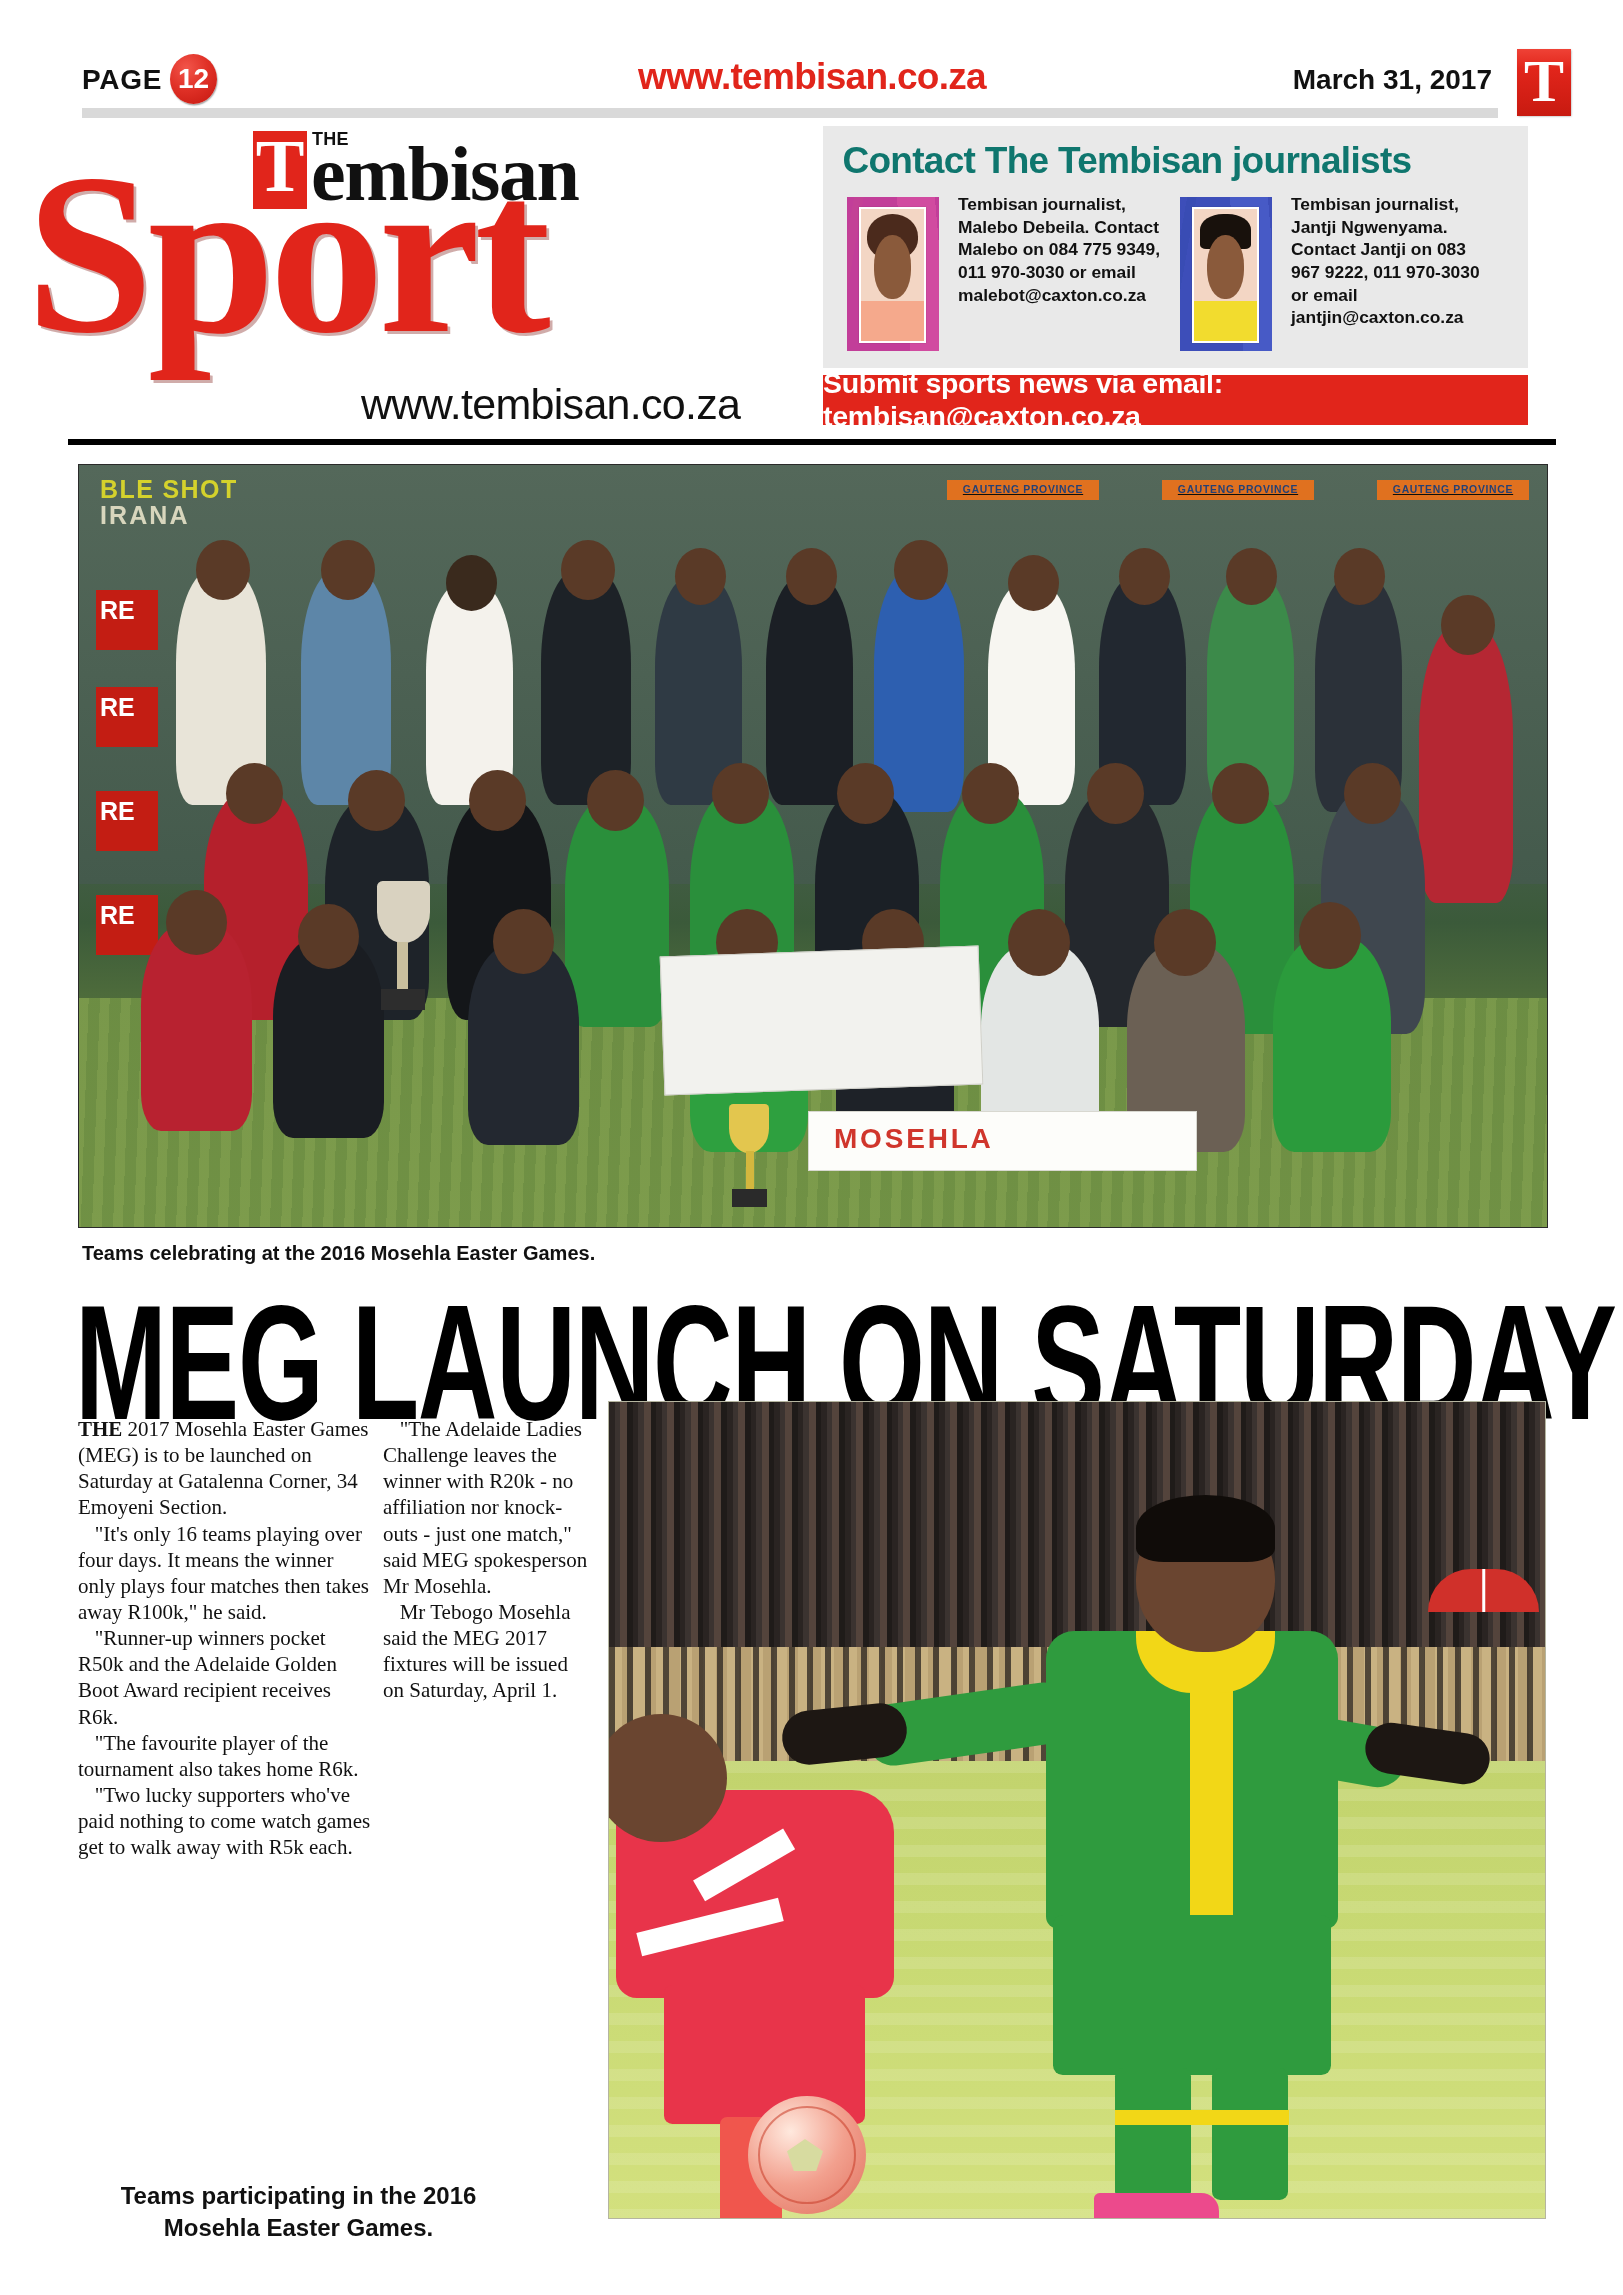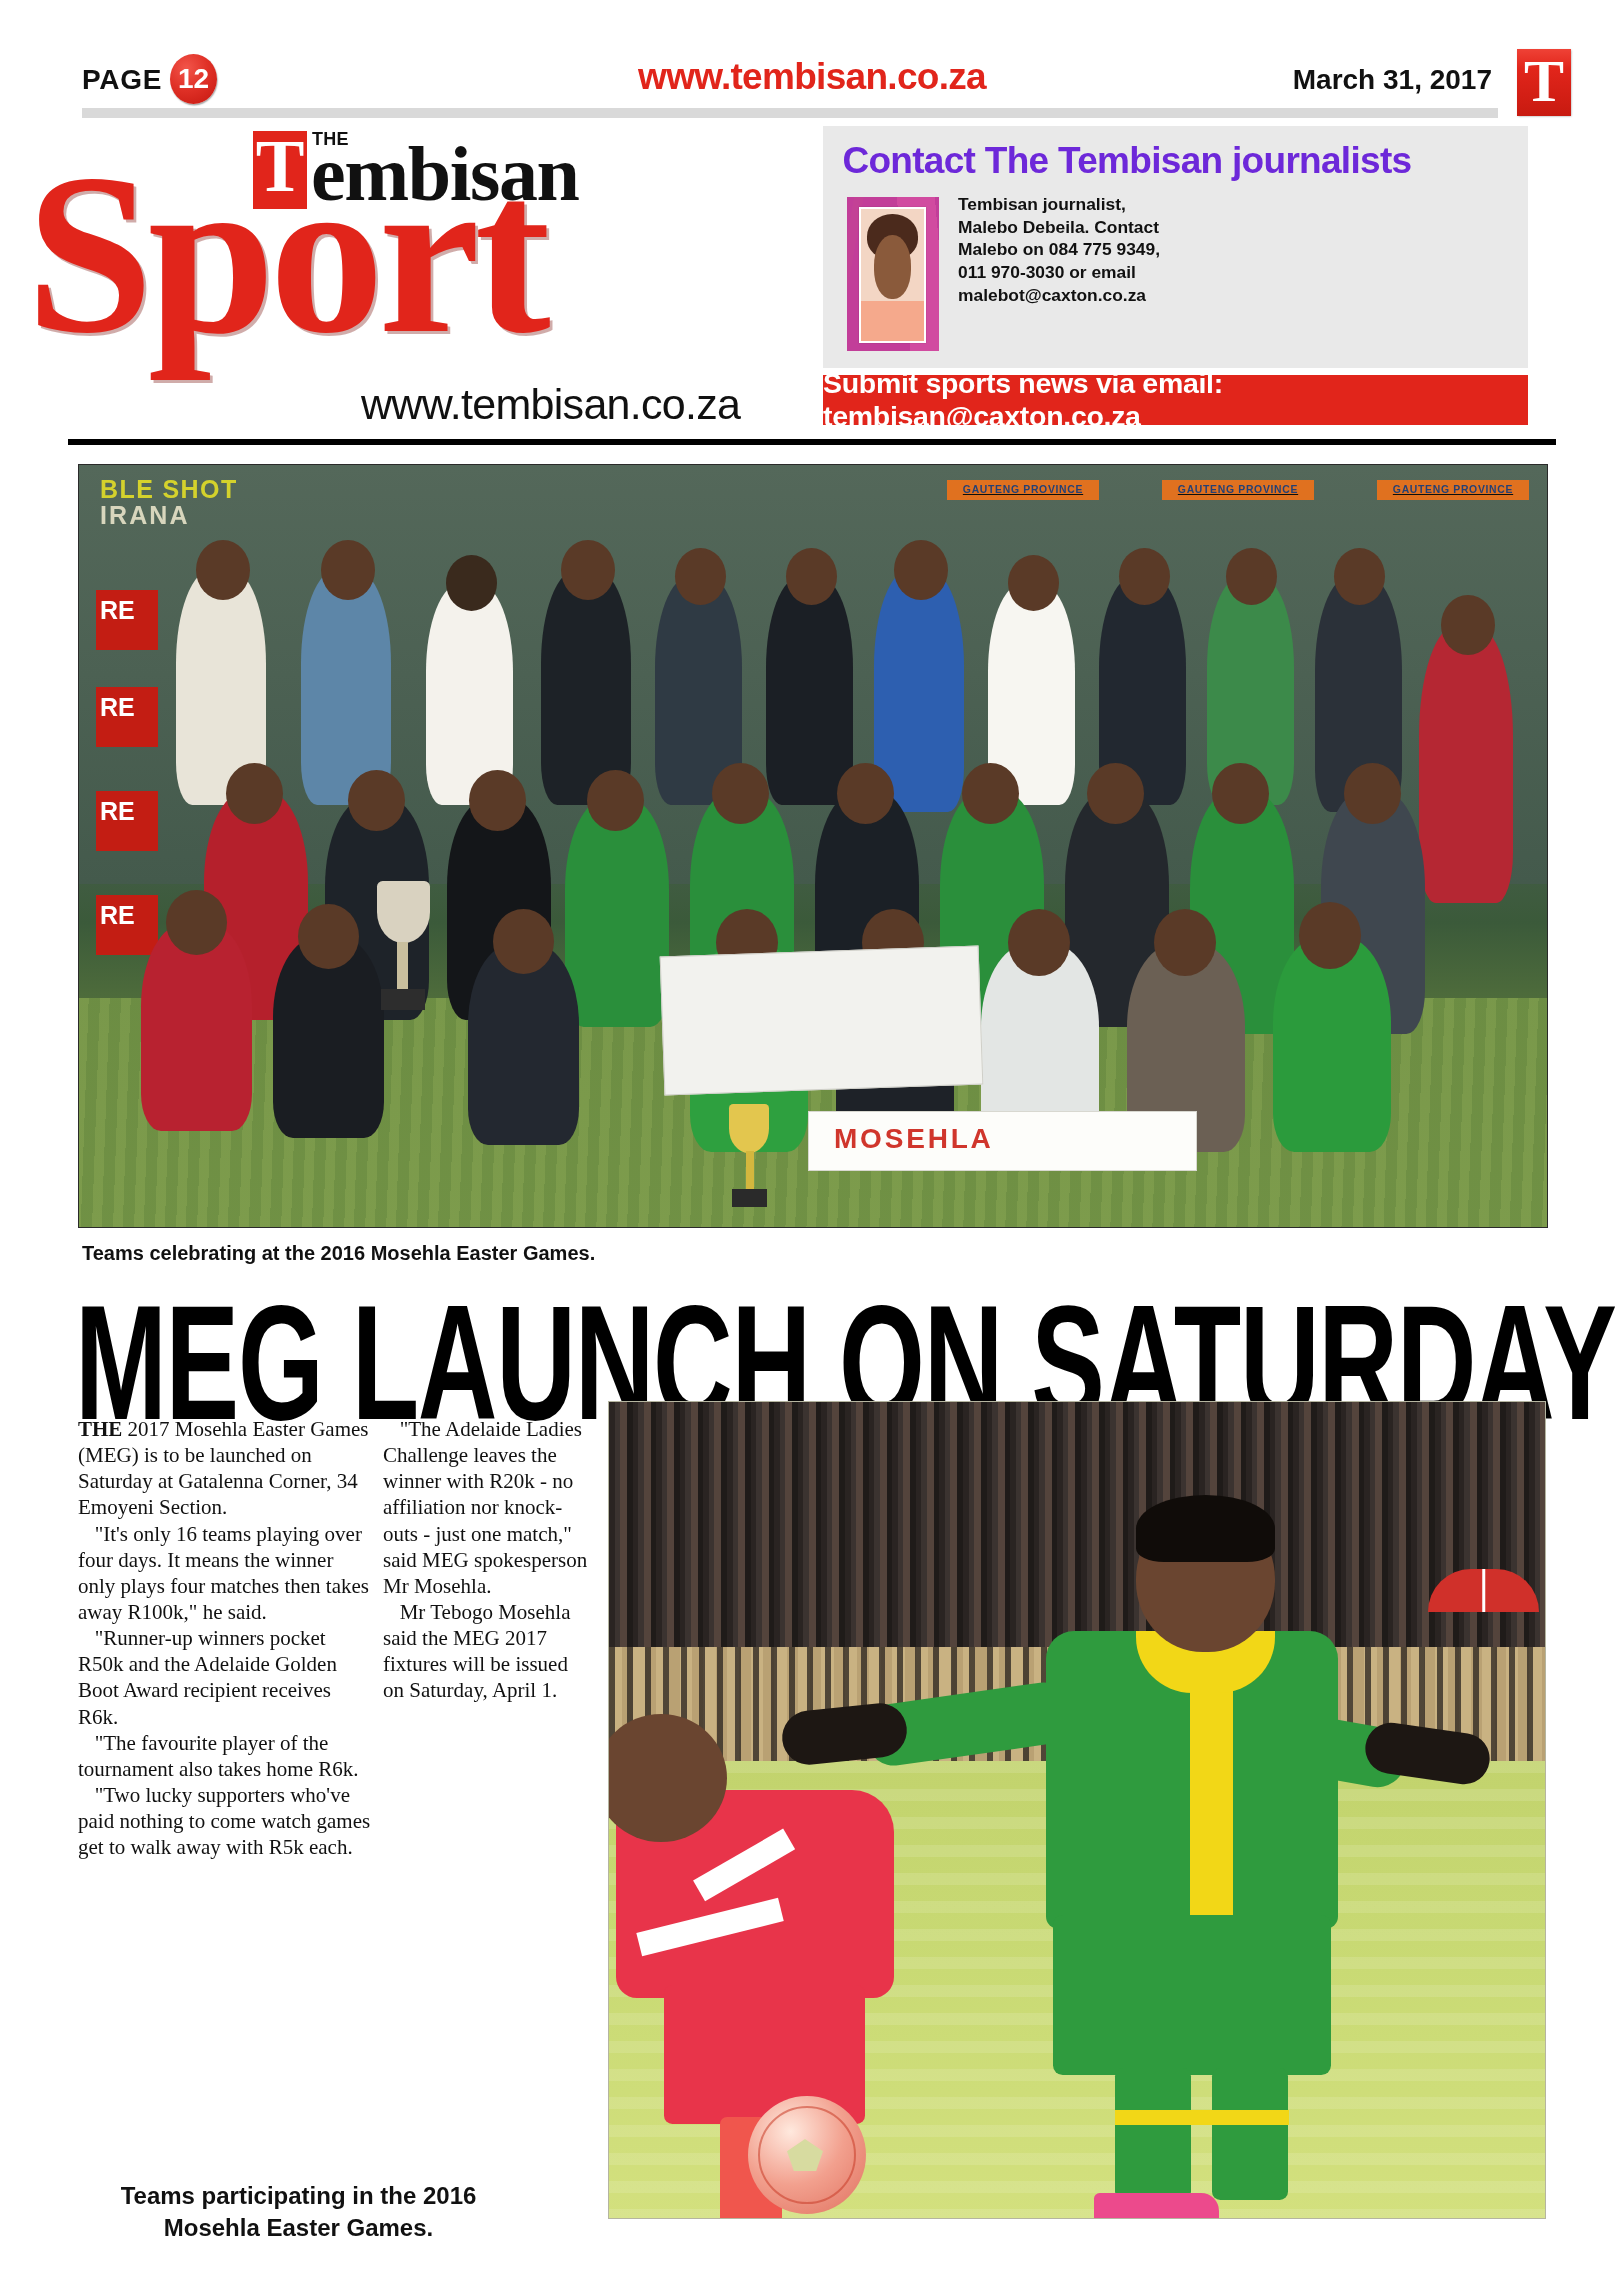--- a/index.html
+++ b/index.html
@@ -88,21 +88,21 @@
   }
 
   
   .contact-box {
     position:absolute; left:823px; top:126px; width:705px; height:242px;
     background:#e9e9e9;
   }
   .contact-title {
     position:absolute; left:19.4px; top:14px;
     font-family:"Liberation Sans", sans-serif; font-weight:bold;
-    font-size:37px; color:#6d28d9; letter-spacing:-0.7px;
+    font-size:37px; color:#0f766e; letter-spacing:-0.7px;
   }
   .journalist { position:absolute; top:67px; height:164px; }
   .journalist.j0 { left:18px; width:333px; }
   .journalist.j1 { left:351px; width:333px; }
   .j-swatch {
     position:absolute; left:5.6px; top:4.2px; width:92px; height:154px;
   }
   .j-swatch.pink {
     background:
       linear-gradient(100deg, rgba(0,0,0,0) 0 6%, #c0338f 6% 14%, rgba(0,0,0,0) 14% 20%),
@@ -353,20 +353,29 @@
     <div class="journalist j0">
       <div class="j-swatch pink"></div>
       <div class="j-photo f">
         <div class="body"></div>
           <div class="hair"></div>
           <div class="face"></div>
       </div>
       <div class="j-text">Tembisan journalist, Malebo Debeila. Contact Malebo on 084 775 9349, 011 970-3030 or email malebot@caxton.co.za</div>
     </div>
 
+    <div class="journalist j1">
+      <div class="j-swatch blue"></div>
+      <div class="j-photo m">
+        <div class="body"></div>
+          <div class="hair"></div>
+          <div class="face"></div>
+      </div>
+      <div class="j-text">Tembisan journalist, Jantji Ngwenyama. Contact Jantji on 083 967 9222, 011 970-3030 or email jantjin@caxton.co.za</div>
+    </div>
   </div>
 
   <div class="submit-bar">
     <span>Submit sports news via email: tembisan@caxton.co.za</span>
   </div>
 
   <div class="div-rule"></div>
 
   <div class="photo-top">
     <div class="pt-bg"></div>

